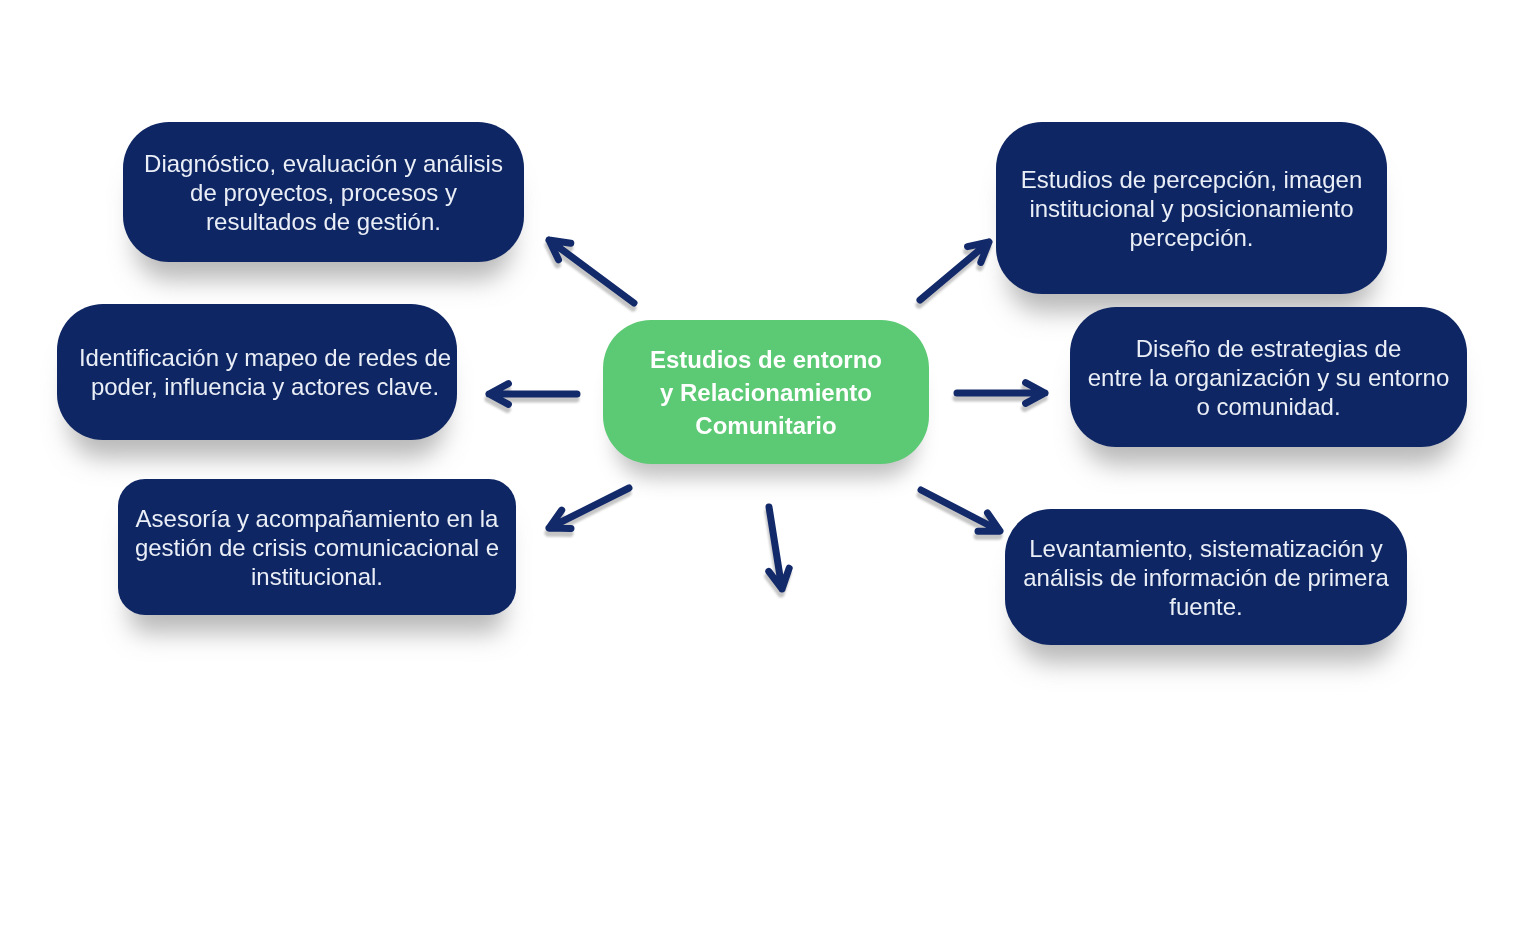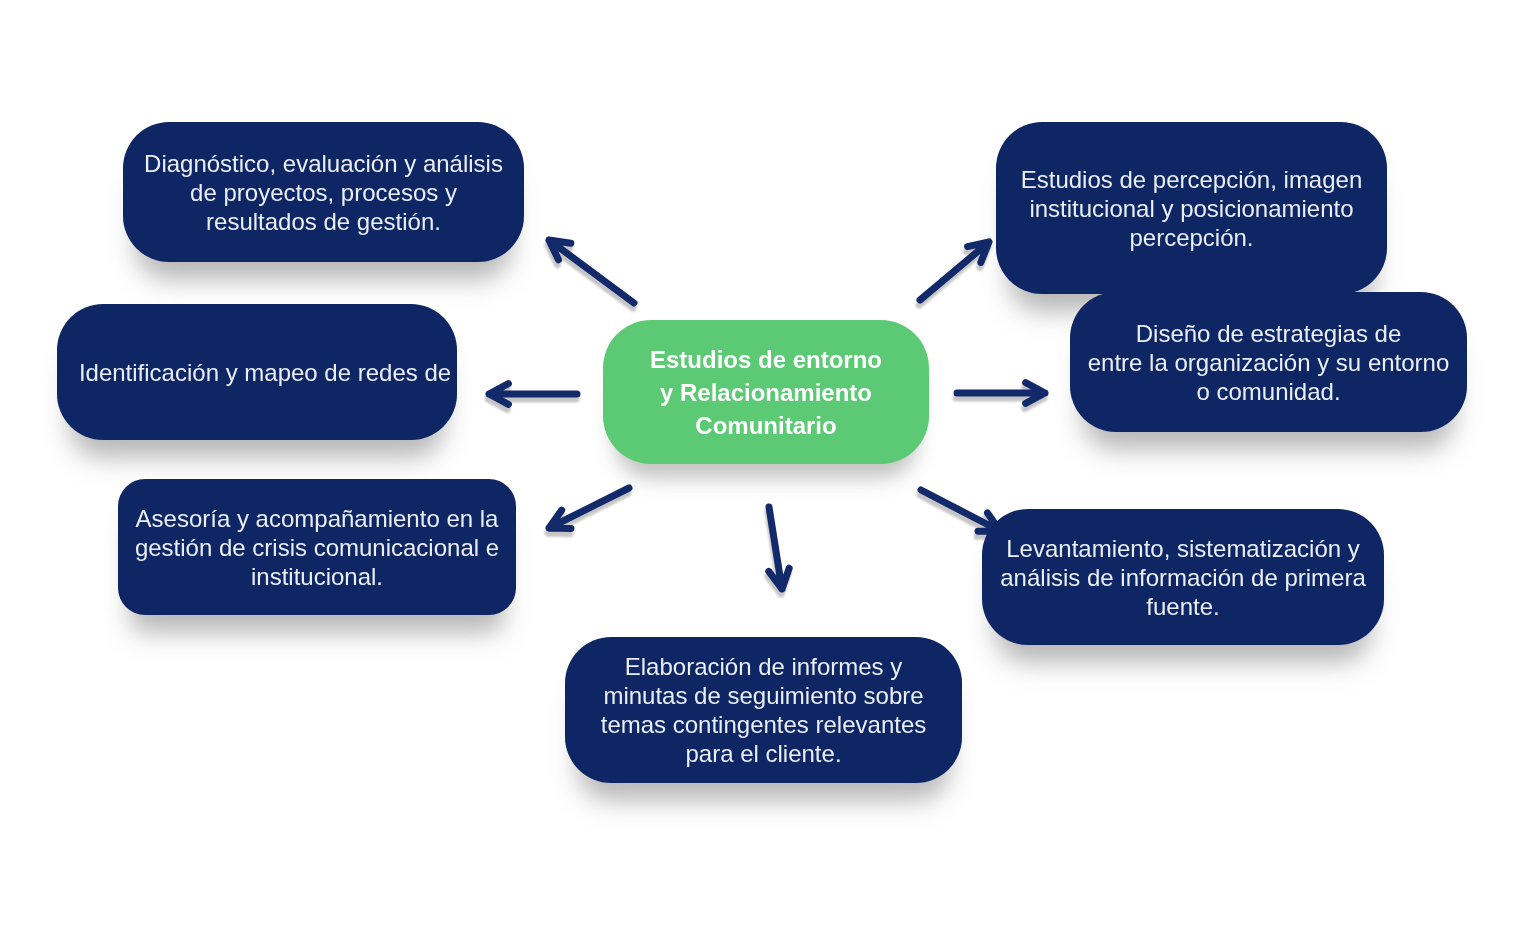--- a/index.html
+++ b/index.html
@@ -47,23 +47,23 @@
     color:#ffffff;
     font-size:24px;
     line-height:33px;
     font-weight:700;
     text-align:center;
   }
   
   .n-top-left{left:123px;top:122px;width:401px;height:140px;}
   .n-top-right{left:996px;top:122px;width:391px;height:172px;}
   .n-mid-left{left:57px;top:304px;width:400px;height:136px;padding-left:40px;}
-  .n-mid-right{left:1070px;top:292px;width:397px;height:140px;}
+  .n-mid-right{left:1070px;top:307px;width:397px;height:140px;}
   .n-bottom-left{left:118px;top:479px;width:398px;height:136px;border-radius:27px;}
-  .n-bottom-right{left:982px;top:509px;width:402px;height:136px;}
+  .n-bottom-right{left:1005px;top:509px;width:402px;height:136px;}
   .n-bottom-center{left:565px;top:637px;width:397px;height:146px;}
   .arrow-layer{
     position:absolute;left:0;top:0;width:1536px;height:932px;
     pointer-events:none;
   }
   .arrow-layer g{
     filter:drop-shadow(-1px 5px 1px rgba(150,150,150,0.55));
   }
   .arrow{
     stroke:var(--arrow);
@@ -102,20 +102,21 @@
     <p class="node-text">
       <span class="ln">Estudios de percepción, imagen</span>
       <span class="ln">institucional y posicionamiento</span>
       <span class="ln">percepción.</span>
     </p>
   </div>
 
   <div class="node n-mid-left">
     <p class="node-text">
       <span class="ln">Identificación y mapeo de redes de</span>
+      <span class="ln">poder, influencia y actores clave.</span>
     </p>
   </div>
 
   <div class="node n-mid-right">
     <p class="node-text">
       <span class="ln">Diseño de estrategias de</span>
       <span class="ln">entre la organización y su entorno</span>
       <span class="ln">o comunidad.</span>
     </p>
   </div>
@@ -129,28 +130,20 @@
   </div>
 
   <div class="node n-bottom-right">
     <p class="node-text">
       <span class="ln">Levantamiento, sistematización y</span>
       <span class="ln">análisis de información de primera</span>
       <span class="ln">fuente.</span>
     </p>
   </div>
 
-  <div class="node n-bottom-center">
-    <p class="node-text">
-      <span class="ln">Elaboración de informes y</span>
-      <span class="ln">minutas de seguimiento sobre</span>
-      <span class="ln">temas contingentes relevantes</span>
-      <span class="ln">para el cliente.</span>
-    </p>
-  </div>
 
   <div class="center-node">
     <p class="center-text">
       <span class="ln">Estudios de entorno</span>
       <span class="ln">y Relacionamiento</span>
       <span class="ln">Comunitario</span>
     </p>
   </div>
 
 </div>

